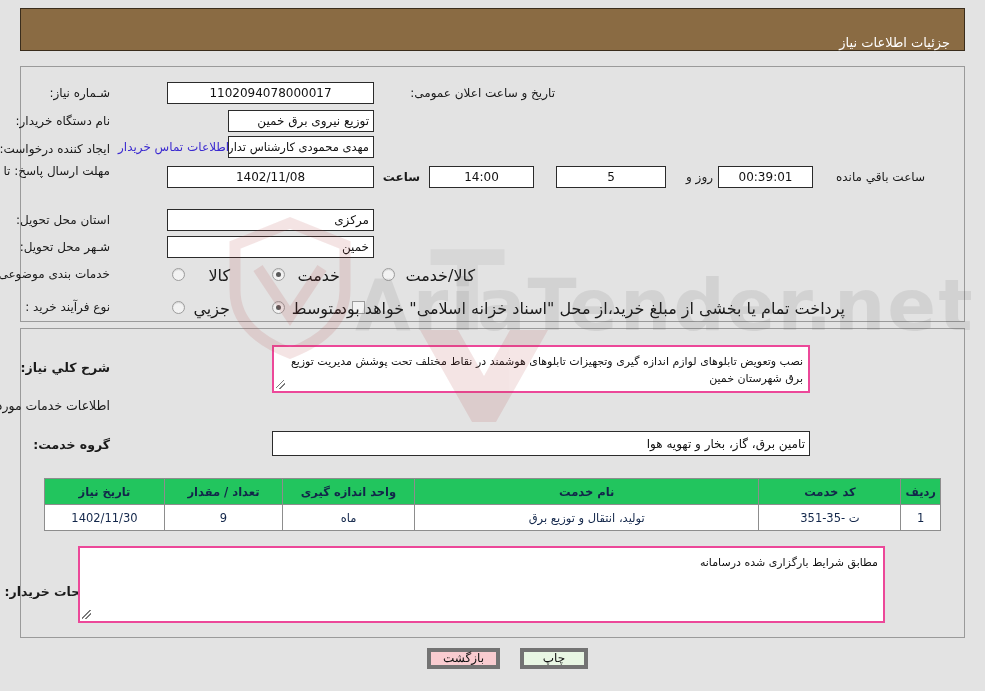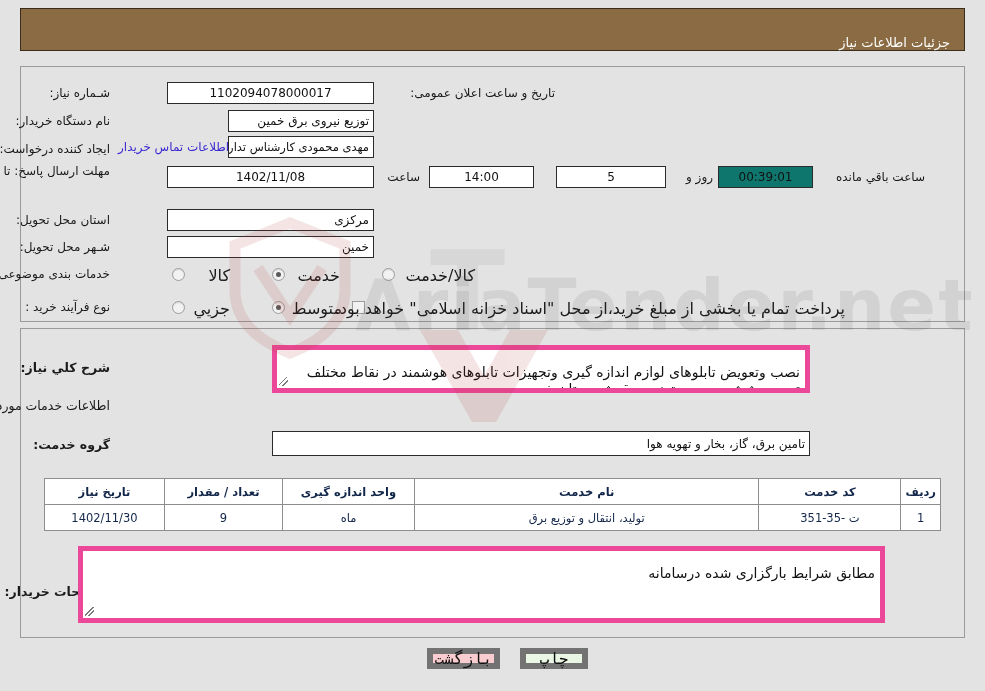--- a/index.html
+++ b/index.html
@@ -71,21 +71,21 @@
     font-size: 12px;
     color: #111;
     display: flex;
     align-items: center;
     padding: 0 4px;
     white-space: nowrap;
     overflow: hidden;
   }
   .fld.center { justify-content: center; }
   .fld.right  { justify-content: flex-start; }
-  .fld.cream  { background: #0f766e; text-align: right; }
+  .fld.cream  { background: #ffffff; text-align: right; }
 
   .link {
     position: absolute;
     font-size: 12px;
     color: #3b2ad0;
     white-space: nowrap;
     cursor: pointer;
   }
 
   
@@ -116,24 +116,24 @@
     position: absolute;
     width: 13px; height: 13px;
     background: #f2f2f2;
     border: 1px solid #9c9c9c;
   }
 
   
   .ta {
     position: absolute;
     background: #ffffff;
-    border: 5px solid #ec4899;
-    font-size: 14px;
+    border: 2px solid #ec4899;
+    font-size: 11px;
     color: #111;
-    padding: 14px 5px;
+    padding: 6px 5px;
     line-height: 17px;
     text-align: right;
     overflow: hidden;
   }
   .ta::after {
     content: "";
     position: absolute;
     left: 2px; bottom: 2px;
     width: 9px; height: 9px;
     background:
@@ -152,21 +152,21 @@
   
   #svc-table {
     position: absolute;
     left: 44px; top: 478px;
     width: 897px;
     border-collapse: collapse;
     font-size: 11.5px;
     direction: rtl;
   }
   #svc-table th {
-    background: #ffffff;
+    background: #22c55e;
     color: #12264a;
     font-weight: bold;
     border: 1px solid #8d8d8d;
     height: 26px;
     font-size: 11.5px;
     text-align: center;
     padding: 0 4px;
   }
   #svc-table td {
     background: #ffffff;
@@ -174,28 +174,28 @@
     border: 1px solid #8d8d8d;
     height: 26px;
     text-align: center;
     padding: 0 4px;
     font-size: 11.5px;
   }
 
   
   .btn {
     position: absolute;
-    border: 6px solid #737373;
-    font-size: 16px;
+    border: 4px solid #737373;
+    font-size: 12px;
     color: #111;
     display: flex;
     align-items: center;
     justify-content: center;
     cursor: pointer;
-    font-family: Liberation Mono, monospace;
+    font-family: Liberation Serif, serif;
   }
   .btn-print { background: #e8f6e3; }
   .btn-back  { background: #f9ccd0; }
 </style>
 </head>
 <body>
 
 <div id="page">
 
   <svg class="watermark" viewBox="0 0 985 691">
@@ -225,21 +225,21 @@
 
   <div class="lbl" style="right:875px; top:114px;">نام دستگاه خریدار:</div>
   <div class="fld right" style="right:611px; top:110px; left:228px; height:22px;">توزیع نیروی برق خمین</div>
 
   <div class="lbl" style="right:875px; top:142px;">ایجاد کننده درخواست:</div>
   <div class="fld right" style="right:611px; top:136px; left:228px; height:22px; font-size:11.5px;">مهدی محمودی کارشناس تدارکات وکنترل قراردادها توزیع نیروی برق خمین</div>
   <div class="link" style="left:118px; top:140px;">اطلاعات تماس خریدار</div>
 
   <div class="lbl" style="right:875px; top:163px; line-height:17px; text-align:right;">مهلت ارسال پاسخ: تا تاریخ:</div>
   <div class="fld center" style="right:611px; top:166px; width:207px; height:22px;">1402/11/08</div>
-  <div class="lbl" style="right:565px; top:170px;">ساعت</div>
+  <div class="lbl" style="right:565px; top:170px;font-weight:bold;">ساعت</div>
   <div class="fld center" style="right:451px; top:166px; width:105px; height:22px;">14:00</div>
   <div class="fld center" style="right:319px; top:166px; width:110px; height:22px;">5</div>
   <div class="lbl" style="right:272px; top:170px;">روز و</div>
   <div class="fld center cream" style="right:172px; top:166px; width:95px; height:22px;">00:39:01</div>
   <div class="lbl" style="right:60px; top:170px;">ساعت باقي مانده</div>
 
   <div class="lbl" style="right:875px; top:213px;">استان محل تحویل:</div>
   <div class="fld right" style="right:611px; top:209px; width:207px; height:22px;">مرکزی</div>
 
   <div class="lbl" style="right:875px; top:240px;">شـهر محل تحویل:</div>

